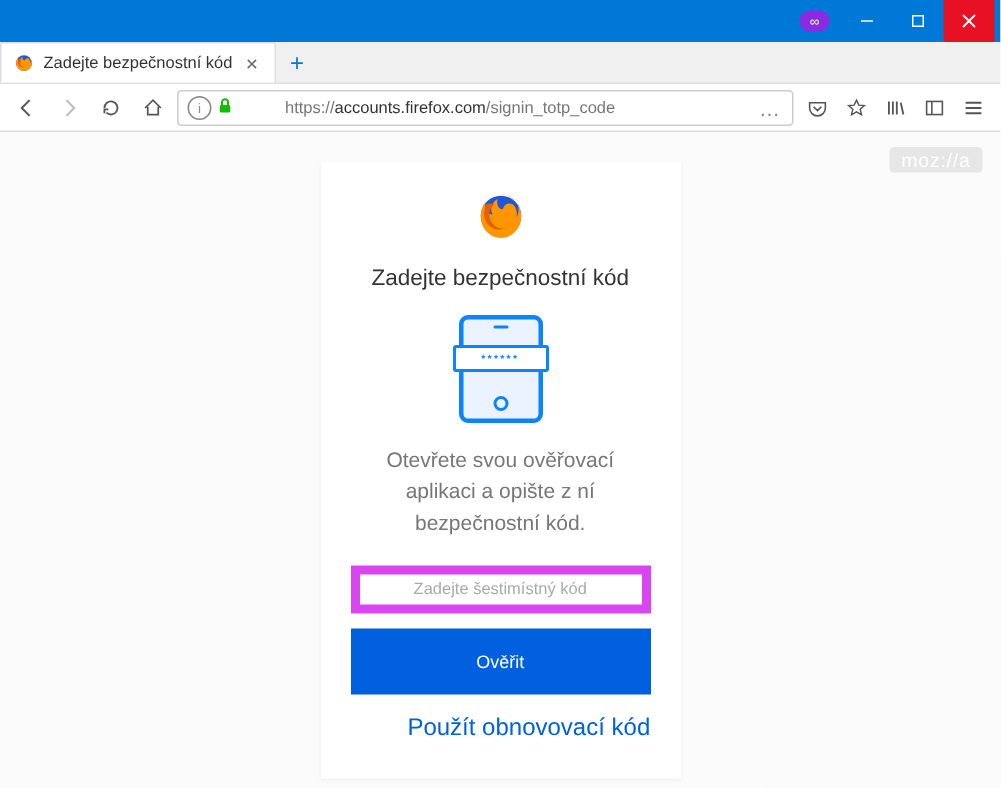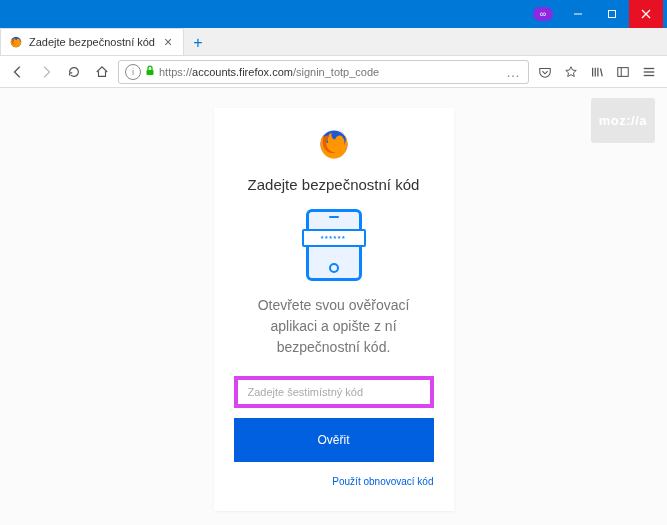--- a/index.html
+++ b/index.html
@@ -17,40 +17,40 @@
 .tab-title { flex: 1; overflow: hidden; white-space: nowrap; text-overflow: ellipsis; }
 .tab-close { width: 14px; height: 14px; display: flex; align-items: center; justify-content: center; color: #666; cursor: pointer; font-size: 14px; }
 .tab-new { width: 28px; height: 24px; display: flex; align-items: center; justify-content: center; color: #0078d7; font-size: 16px; cursor: pointer; }
 
 .navbar { height: 32px; display: flex; align-items: center; padding: 0 6px; gap: 4px; border-bottom: 1px solid #ddd; background: #fff; }
 .nav-btn { width: 24px; height: 24px; display: flex; align-items: center; justify-content: center; color: #555; cursor: pointer; border-radius: 3px; }
 .nav-btn.disabled { color: #bbb; }
 .urlbar { flex: 1; height: 24px; border: 1px solid #ccc; border-radius: 3px; display: flex; align-items: center; padding: 0 6px; gap: 4px; font-size: 11px; background: #fff; }
 .url-info { width: 16px; height: 16px; display: flex; align-items: center; justify-content: center; color: #888; border: 1px solid #888; border-radius: 50%; font-size: 9px; }
 .url-lock { color: #12bc00; font-size: 11px; }
-.url-text { flex: 1; color: #777; }
+.url-text { flex: 1; color: #777; margin-left: 31px; }
 .url-text .host { color: #333; }
 .nav-right { display: flex; gap: 2px; }
 
 .content { height: 437px; background: #fbfbfb; overflow: auto; position: relative; }
-.mozilla-badge { position: absolute; top: 10px; right: 12px; background: #e6e6e6; color: #fff; font-weight: bold; font-size: 13px; padding: 15px 8px; border-radius: 3px; letter-spacing: 0.5px; }
+.mozilla-badge { position: absolute; top: 10px; right: 12px; background: #e6e6e6; color: #fff; font-weight: normal; font-size: 13px; padding: 1px 8px; border-radius: 3px; letter-spacing: 0.5px; }
 
 .card { width: 240px; margin: 20px auto 0; background: #fff; padding: 18px 20px 24px; text-align: center; box-shadow: 0 1px 3px rgba(0,0,0,0.05); }
 .fx-logo { width: 36px; height: 36px; margin: 0 auto 10px; }
 .heading { font-size: 15px; font-weight: 400; color: #333; margin-bottom: 16px; }
 .device-illust { width: 62px; height: 72px; margin: 0 auto 14px; position: relative; }
 .device-body { width: 56px; height: 72px; border: 3px solid #0a84ff; border-radius: 6px; background: #eaf3ff; margin: 0 auto; position: relative; }
 .device-body::before { content: ""; position: absolute; top: 4px; left: 50%; transform: translateX(-50%); width: 10px; height: 2px; background: #0a84ff; border-radius: 1px; }
 .device-body::after { content: ""; position: absolute; bottom: 5px; left: 50%; transform: translateX(-50%); width: 6px; height: 6px; border: 2px solid #0a84ff; border-radius: 50%; }
 .code-bubble { position: absolute; top: 20px; left: 50%; transform: translateX(-50%); width: 64px; height: 18px; background: #fff; border: 2px solid #0a84ff; border-radius: 2px; display: flex; align-items: center; justify-content: center; font-size: 7px; letter-spacing: 1.5px; color: #0a84ff; font-weight: bold; }
 .instructions { font-size: 14px; color: #777; line-height: 1.5; margin-bottom: 18px; }
-.code-input { width: 100%; height: 32px; border: 4px solid #d946ef; padding: 0 10px; font-size: 11px; margin-bottom: 10px; outline: none; color: #333; }
+.code-input { width: 100%; height: 32px; border: 6px solid #d946ef; padding: 0 10px; font-size: 11px; margin-bottom: 10px; outline: none; color: #333; text-align: center; }
 .code-input::placeholder { color: #aaa; }
 .verify-btn { width: 100%; height: 44px; background: #0060df; color: #fff; border: none; font-size: 12px; cursor: pointer; margin-bottom: 14px; }
-.recovery-link { font-size: 10px; color: #0060df; text-decoration: none; display: block; text-align: right; }
+.recovery-link { font-size: 16px; color: #0060df; text-decoration: none; display: block; text-align: right; }
 </style>
 </head>
 <body>
 
 <div class="titlebar">
   <div class="titlebar-right">
     <div class="tb-purple">∞</div>
     <div class="tb-icon">
       <svg width="10" height="10" viewBox="0 0 10 10">
           <line x1="1" y1="5" x2="9" y2="5" stroke="#fff" stroke-width="1"></line>

